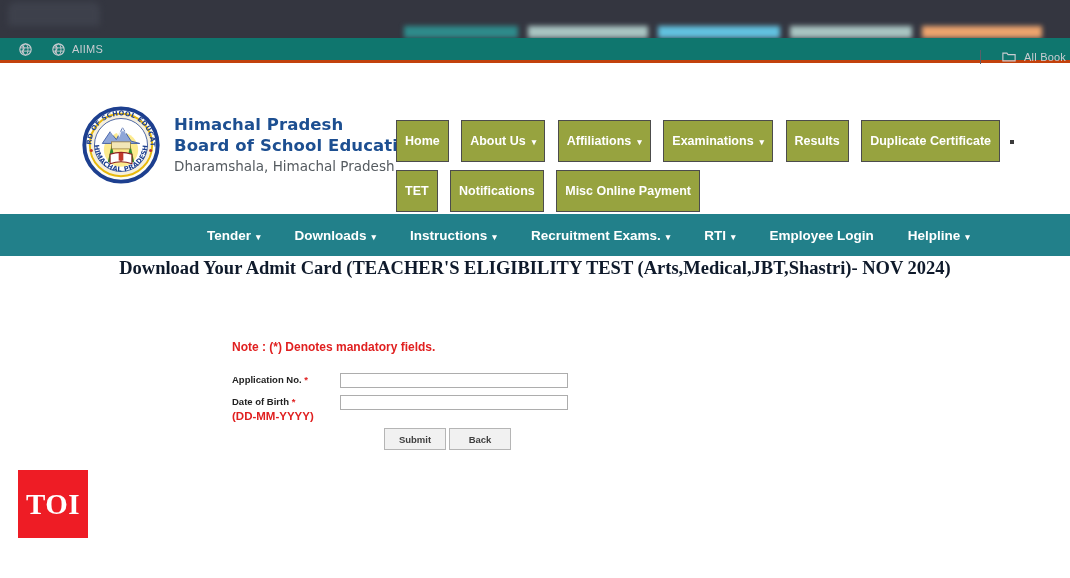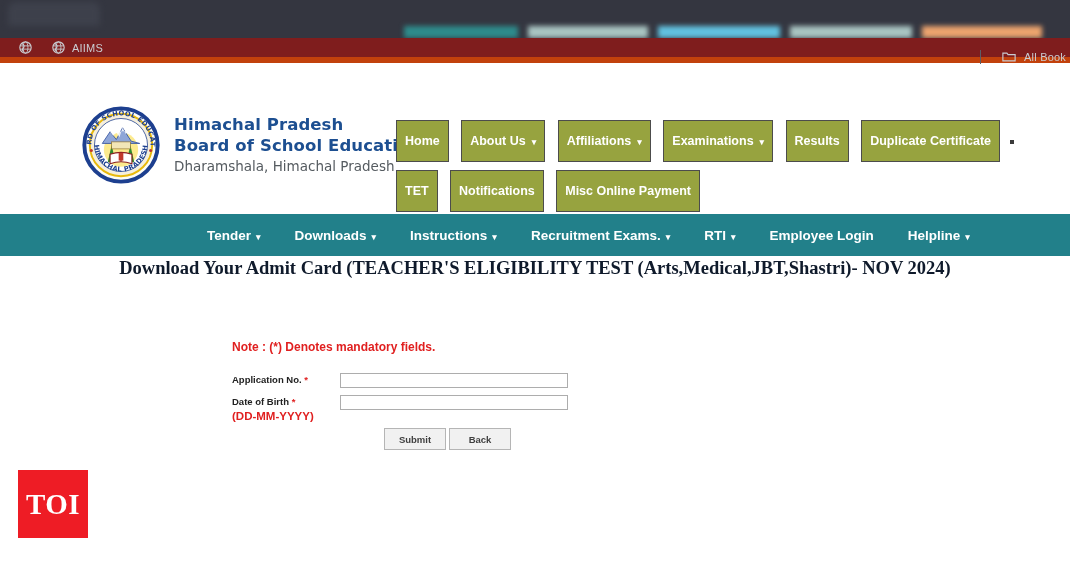--- a/index.html
+++ b/index.html
@@ -32,22 +32,22 @@
   .sp3{ width:120px; background:#a9c5c2;}
   .sp4{ width:10px; background:#343640;}
   .sp5{ width:122px; background:#62c2e0;}
   .sp6{ width:10px; background:#343640;}
   .sp7{ width:122px; background:#a9c5c2;}
   .sp8{ width:10px; background:#343640;}
   .sp9{ width:120px; background:#eda46e;}
 
   .bookmark-bar {
     position:absolute; left:0; top:38px; width:1070px; height:25px;
-    background:#7f1d1d; display:flex; align-items:center;
-    border-bottom:6px solid #c2410c;
+    background:#0f766e; display:flex; align-items:center;
+    border-bottom:3px solid #c2410c;
   }
   .bm-icon { margin-left:6px; width:15px; height:15px; flex:0 0 auto;
              display:flex; align-items:center; justify-content:center; }
   .bm-item { display:flex; align-items:center; gap:6px; margin-left:12px; }
   .bm-label { color:#c9ccd1; font-size:11px; letter-spacing:.2px; }
   .bm-right { position:absolute; right:0; top:11px; height:15px;
               display:flex; align-items:center; gap:8px; padding-right:4px;}
   .bm-sep { width:1px; height:14px; background:#5b5e68; margin-right:6px;}
 
   

